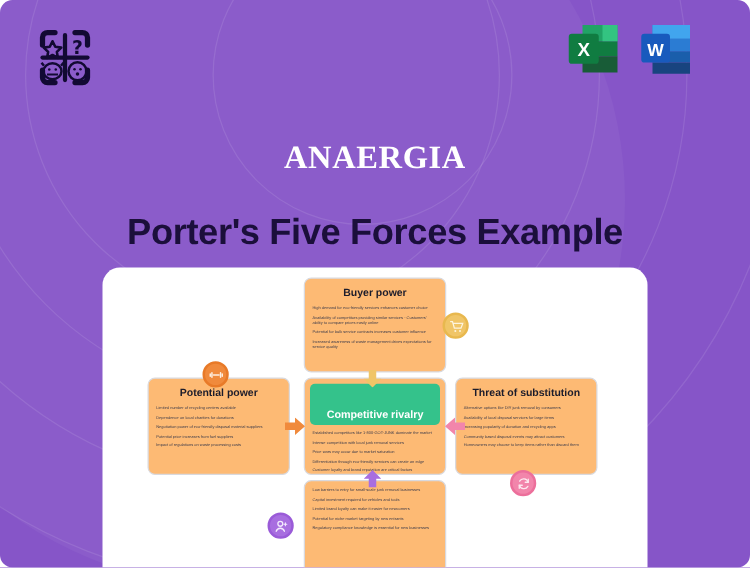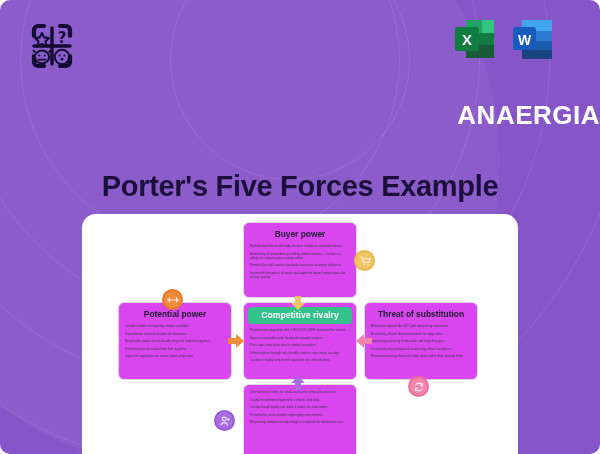--- a/index.html
+++ b/index.html
@@ -40,26 +40,27 @@
   .office-wrap {
     position: absolute; top: 16px;
     width: 50px; height: 50px;
   }
   #excel-icon { left: 452px; }
   #word-icon  { left: 510px; }
   .office-wrap svg { display:block; }
 
   
   #brand {
-    position: absolute; top: 100px; left: 0; width: 600px;
-    text-align: right;
+    position: absolute; top: 111px; left: 0; width: 600px;
+    text-align: center;
     color: #ffffff;
     font-size: 26px;
     font-weight: bold;
     letter-spacing: 0.5px;
+    font-family: Liberation Serif, serif;
   }
   #page-title {
     position: absolute; top: 170px; left: 0; width: 600px;
     text-align: center;
     color: #1b0f3b;
     font-size: 29px;
     font-weight: bold;
     letter-spacing: -0.3px;
   }
 
@@ -68,38 +69,38 @@
     position: absolute;
     left: 82px; top: 214px;
     width: 436px; height: 256px;
     background: #ffffff;
     border-radius: 14px 14px 0 0;
   }
 
   
   .force-box {
     position: absolute;
-    background: #d946ef;
+    background: #fdba74;
     border: 1px solid #d9d9de;
     border-radius: 6px;
     padding: 5px 6px 6px 6px;
   }
   .force-title {
     text-align: center;
     font-size: 8.4px;
     font-weight: bold;
     color: #1c1c2b;
     margin-bottom: 4px;
     line-height: 12px;
   }
   .force-title.center-title {
     background: #34c28b;
     color: #ffffff;
     border-radius: 4px;
-    padding: 2px 0 3px 0;
+    padding: 18px 0 3px 0;
     margin: -1px -2px 4px -2px;
     font-size: 8.6px;
   }
   .bullets { list-style: none; }
   .bullets li {
     font-size: 3.15px;
     line-height: 4.4px;
     color: #3a3a4a;
     padding-bottom: 3.1px;
     letter-spacing: 0.02px;

